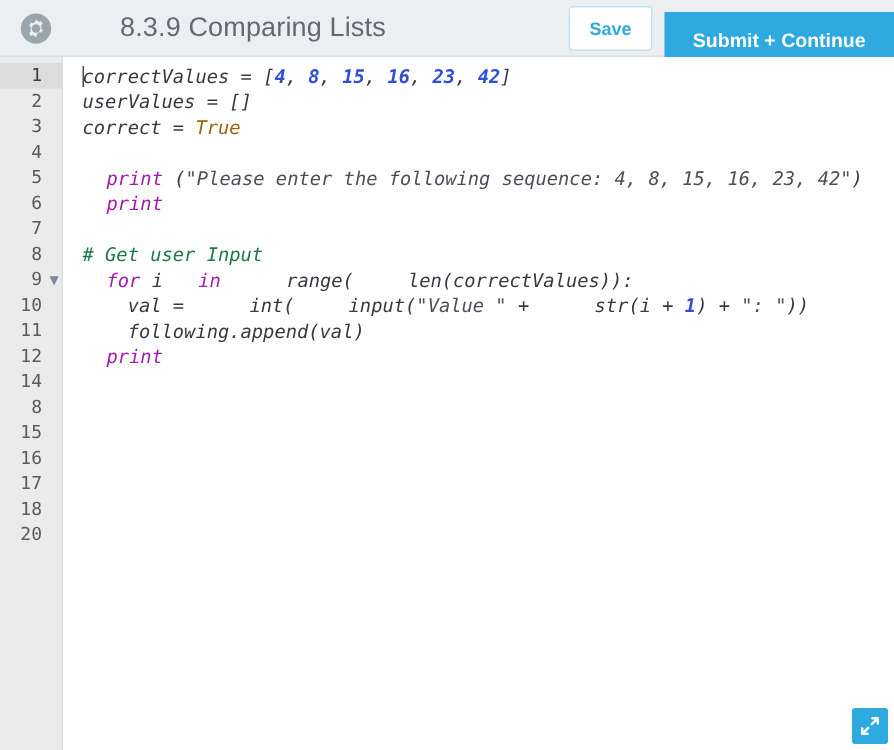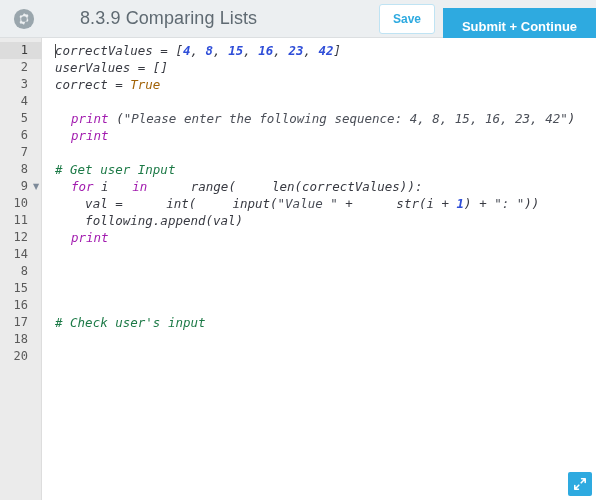--- a/index.html
+++ b/index.html
@@ -231,21 +231,21 @@
         <div class="line"><span class="ln">7</span><span class="code"></span></div>
         <div class="line"><span class="ln">8</span><span class="code"><span class="t-com"># Get user Input</span></span></div>
         <div class="line"><span class="ln">9</span><span class="fold">▼</span><span class="code"><span class="t-kw">for</span><span> i </span><span class="t-kw">in</span><span> </span><span class="t-bi">range</span><span class="t-pun">(</span><span class="t-bi">len</span><span class="t-pun">(correctValues)):</span></span></div>
         <div class="line"><span class="ln">10</span><span class="code"><span>    val </span><span class="t-op">= </span><span class="t-bi">int</span><span class="t-pun">(</span><span class="t-bi">input</span><span class="t-pun">(</span><span class="t-str">"Value "</span><span class="t-op"> + </span><span class="t-bi">str</span><span class="t-pun">(i </span><span class="t-op">+ </span><span class="t-num">1</span><span class="t-pun">)</span><span class="t-op"> + </span><span class="t-str">": "</span><span class="t-pun">))</span></span></div>
         <div class="line"><span class="ln">11</span><span class="code"><span>    following.append(val)</span></span></div>
         <div class="line"><span class="ln">12</span><span class="code"><span class="t-kw">print</span></span></div>
         <div class="line"><span class="ln">14</span><span class="code"></span></div>
         <div class="line"><span class="ln">8</span></div>
         <div class="line"><span class="ln">15</span><span class="code"></span></div>
         <div class="line"><span class="ln">16</span><span class="code"></span></div>
-        <div class="line"><span class="ln">17</span><span class="code"><span class="t-com"># Check user's input</span></span></div>
+        <div class="line"><span class="ln">17</span></div>
         <div class="line"><span class="ln">18</span><span class="code"></span></div>
         <div class="line"><span class="ln">20</span><span class="code"></span></div>
       </div>
   </div>
 
   <div class="resize-handle">
     <svg width="14" height="14" viewBox="0 0 14 14">
       <path d="M12.2 1.8 L8.6 1.8 M12.2 1.8 L12.2 5.4 M12.2 1.8 L8.2 5.8" stroke="#ffffff" stroke-width="1.6" fill="none" stroke-linecap="round"></path>
       <path d="M1.8 12.2 L5.4 12.2 M1.8 12.2 L1.8 8.6 M1.8 12.2 L5.8 8.2" stroke="#ffffff" stroke-width="1.6" fill="none" stroke-linecap="round"></path>
     </svg>

